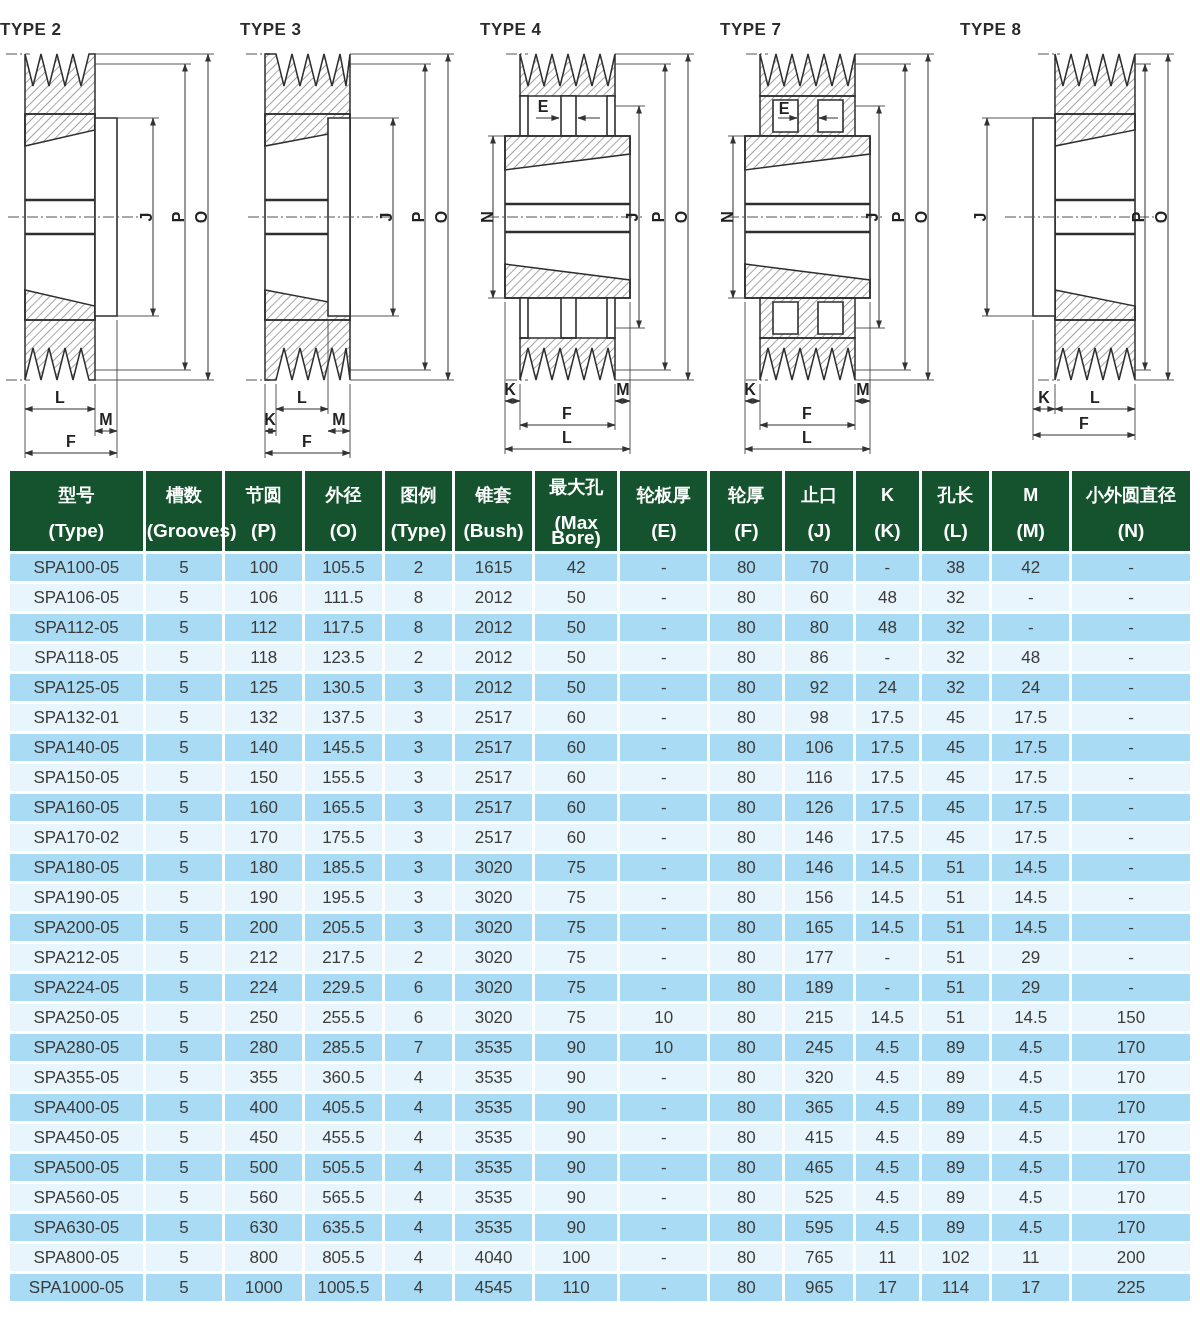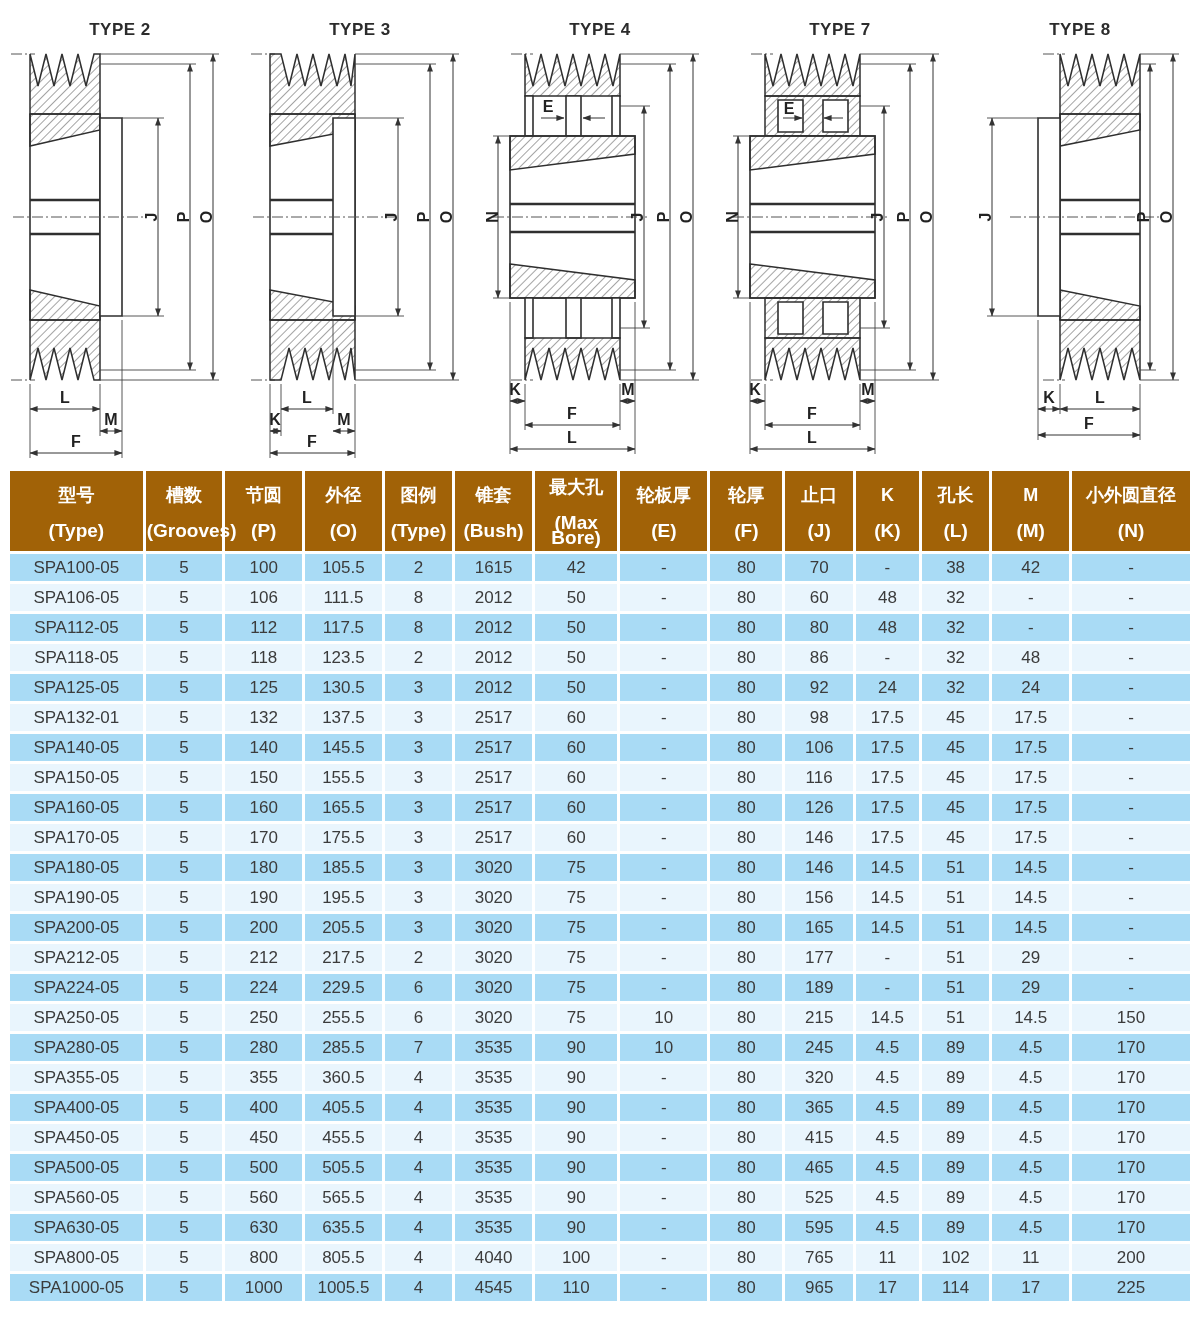--- a/index.html
+++ b/index.html
@@ -1,32 +1,32 @@
 <!DOCTYPE html>
 <html><head>
 <meta charset="utf-8">
 <style>
   html,body{margin:0;padding:0;background:#ffffff;}
   body{width:1200px;font-family:"Liberation Sans",sans-serif;}
   
   .drawings{display:flex;width:1200px;height:468px;}
-  .fig{flex:1 1 0;display:flex;flex-direction:column;align-items:center;}
+  .fig{flex:1 1 0;display:flex;flex-direction:column;align-items:flex-start;}
   .fig-title{margin:20px 0 0 0;font-size:17px;font-weight:bold;color:#2c2c2c;letter-spacing:.5px;}
   svg.draw{width:230px;height:425px;display:block;}
   svg.draw line,svg.draw path,svg.draw rect{vector-effect:non-scaling-stroke;}
   .part{fill:#ffffff;stroke:#2f2f2f;stroke-width:1.6;}
   .hatched{fill:url(#hatchpat);stroke:#2f2f2f;stroke-width:1.5;}
   .thick{stroke:#2f2f2f;stroke-width:2.4;}
   .cl{stroke:#555;stroke-width:1;stroke-dasharray:11 3 2 3;fill:none;}
   .ext{stroke:#444;stroke-width:.9;fill:none;}
   .dim{stroke:#333;stroke-width:1;fill:none;}
   .lbl{font-family:"Liberation Sans",sans-serif;font-size:16px;font-weight:600;fill:#222;text-anchor:middle;}
   
   table.spec{width:1186px;margin:0 7px;border-collapse:separate;border-spacing:3px;table-layout:fixed;}
-  table.spec th{background:#a16207;color:#fff;padding:5px 1px 6px;vertical-align:middle;}
+  table.spec th{background:#14532d;color:#fff;padding:5px 1px 6px;vertical-align:middle;}
   table.spec th .cn{font-size:18px;font-weight:bold;line-height:22px;}
   table.spec th .en{font-size:19px;font-weight:bold;line-height:15px;margin-top:17px;}
   table.spec td{font-size:17px;color:#3b3b3b;text-align:center;padding:0 1px;height:27px;line-height:27px;overflow:hidden;white-space:nowrap;}
   table.spec tbody tr:nth-child(odd) td{background:#a9dbf5;}
   table.spec tbody tr:nth-child(even) td{background:#e9f5fd;}
   col.c-type{width:11.6%}col.c-sm{width:6.7%}col.c-fig{width:5.9%}
   col.c-mb{width:7.2%}col.c-e{width:7.6%}col.c-f{width:6.3%}col.c-j{width:5.9%}
   col.c-k{width:5.5%}col.c-l{width:5.9%}col.c-n{width:10.3%}
 </style>
 </head>
@@ -488,21 +488,21 @@
         <td>60</td>
         <td>-</td>
         <td>80</td>
         <td>126</td>
         <td>17.5</td>
         <td>45</td>
         <td>17.5</td>
         <td>-</td>
       </tr>
       <tr>
-        <td>SPA170-05</td>
+        <td>SPA170-02</td>
         <td>5</td>
         <td>170</td>
         <td>175.5</td>
         <td>3</td>
         <td>2517</td>
         <td>60</td>
         <td>-</td>
         <td>80</td>
         <td>146</td>
         <td>17.5</td>

